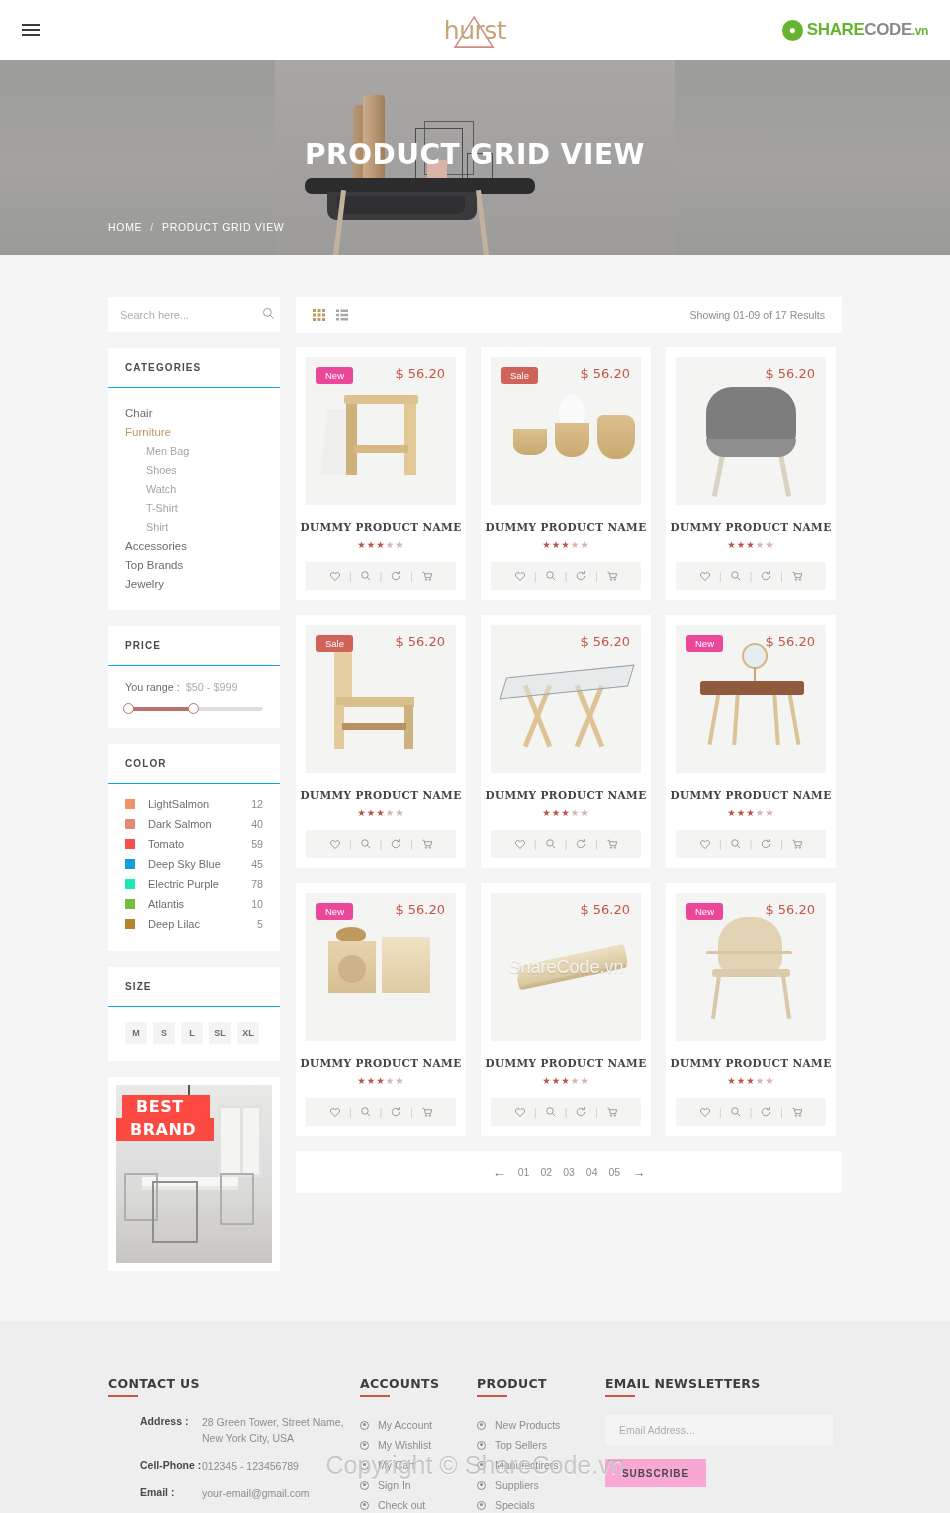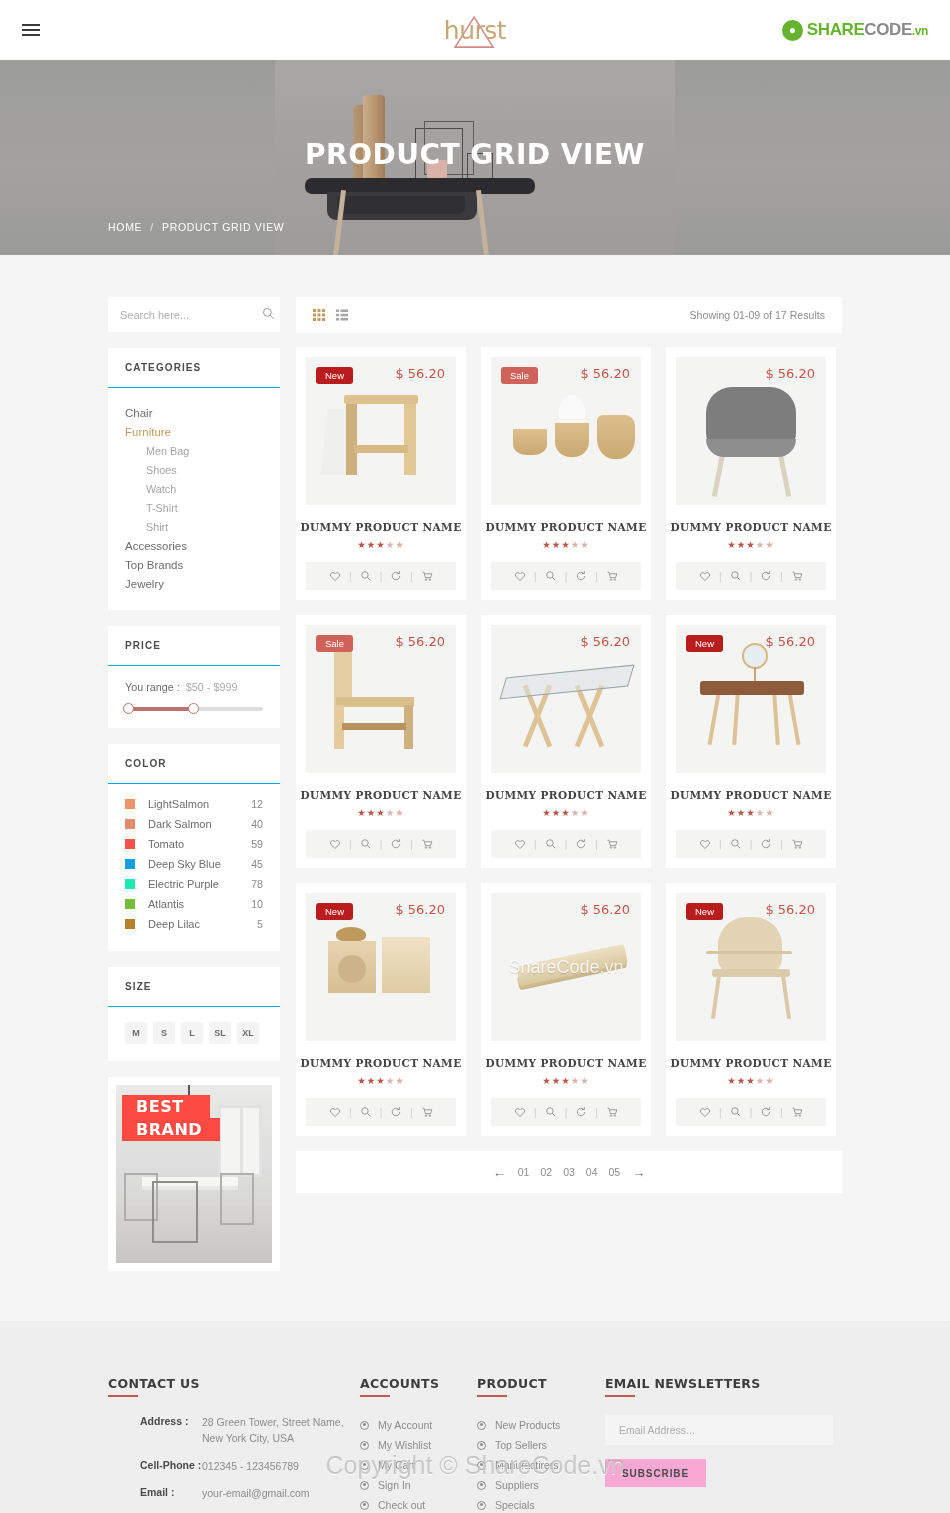--- a/index.html
+++ b/index.html
@@ -202,21 +202,21 @@
   .pr-c3 { left: 104px; top: 88px; width: 34px; height: 52px; }
   .pr-floor {
     position: absolute; left: 0; right: 0; bottom: 0; height: 58px;
     background: linear-gradient(180deg,#d7d6d3,#c7c6c3);
   }
   .promo-tag {
     position: absolute; font-family: "DejaVu Sans", sans-serif;
     background: #fc4a42; color: #fff; font-weight: bold; letter-spacing: 0.5px;
   }
   .promo-tag.t1 { left: 6px; top: 10px; padding: 2px 26px 2px 14px; font-size: 16px; }
-  .promo-tag.t2 { left: 6px; top: 33px; padding: 2px 18px 2px 14px; font-size: 16px; }
+  .promo-tag.t2 { left: 0px; top: 33px; padding: 2px 18px 2px 14px; font-size: 16px; }
 
   
   .toolbar {
     background: #fff; height: 36px; display: flex; align-items: center;
     padding: 0 17px; margin-bottom: 14px; justify-content: space-between;
   }
   .view-btns { display: flex; gap: 11px; align-items: center; }
   .v-ico { cursor: pointer; display: flex; }
   .showing { font-size: 10.6px; color: #8e8c8c; }
 
@@ -226,21 +226,21 @@
     width: 170px; background: #fff; padding-bottom: 0;
   }
   .card-media {
     position: relative; height: 148px; margin: 10px 10px 0;
     background: #f4f4f3; overflow: hidden;
   }
   .badge {
     position: absolute; left: 10px; top: 10px; z-index: 3;
     padding: 3px 9px; font-size: 9.5px; color: #fff; border-radius: 3px;
   }
-  .badge.new { background: #b91c1c; }
+  .badge.new { background: #ec4899; }
   .badge.sale { background: #cf6259; }
   .price {
     position: absolute; right: 11px; top: 9px; z-index: 3;
     font-size: 13px; color: #c4564a; font-family: "DejaVu Sans", sans-serif;
   }
   .card-title {
     text-align: center; font-family: "DejaVu Serif", serif;
     font-size: 10.5px; font-weight: bold; color: #444; letter-spacing: 0.4px;
     margin-top: 16px;
   }

